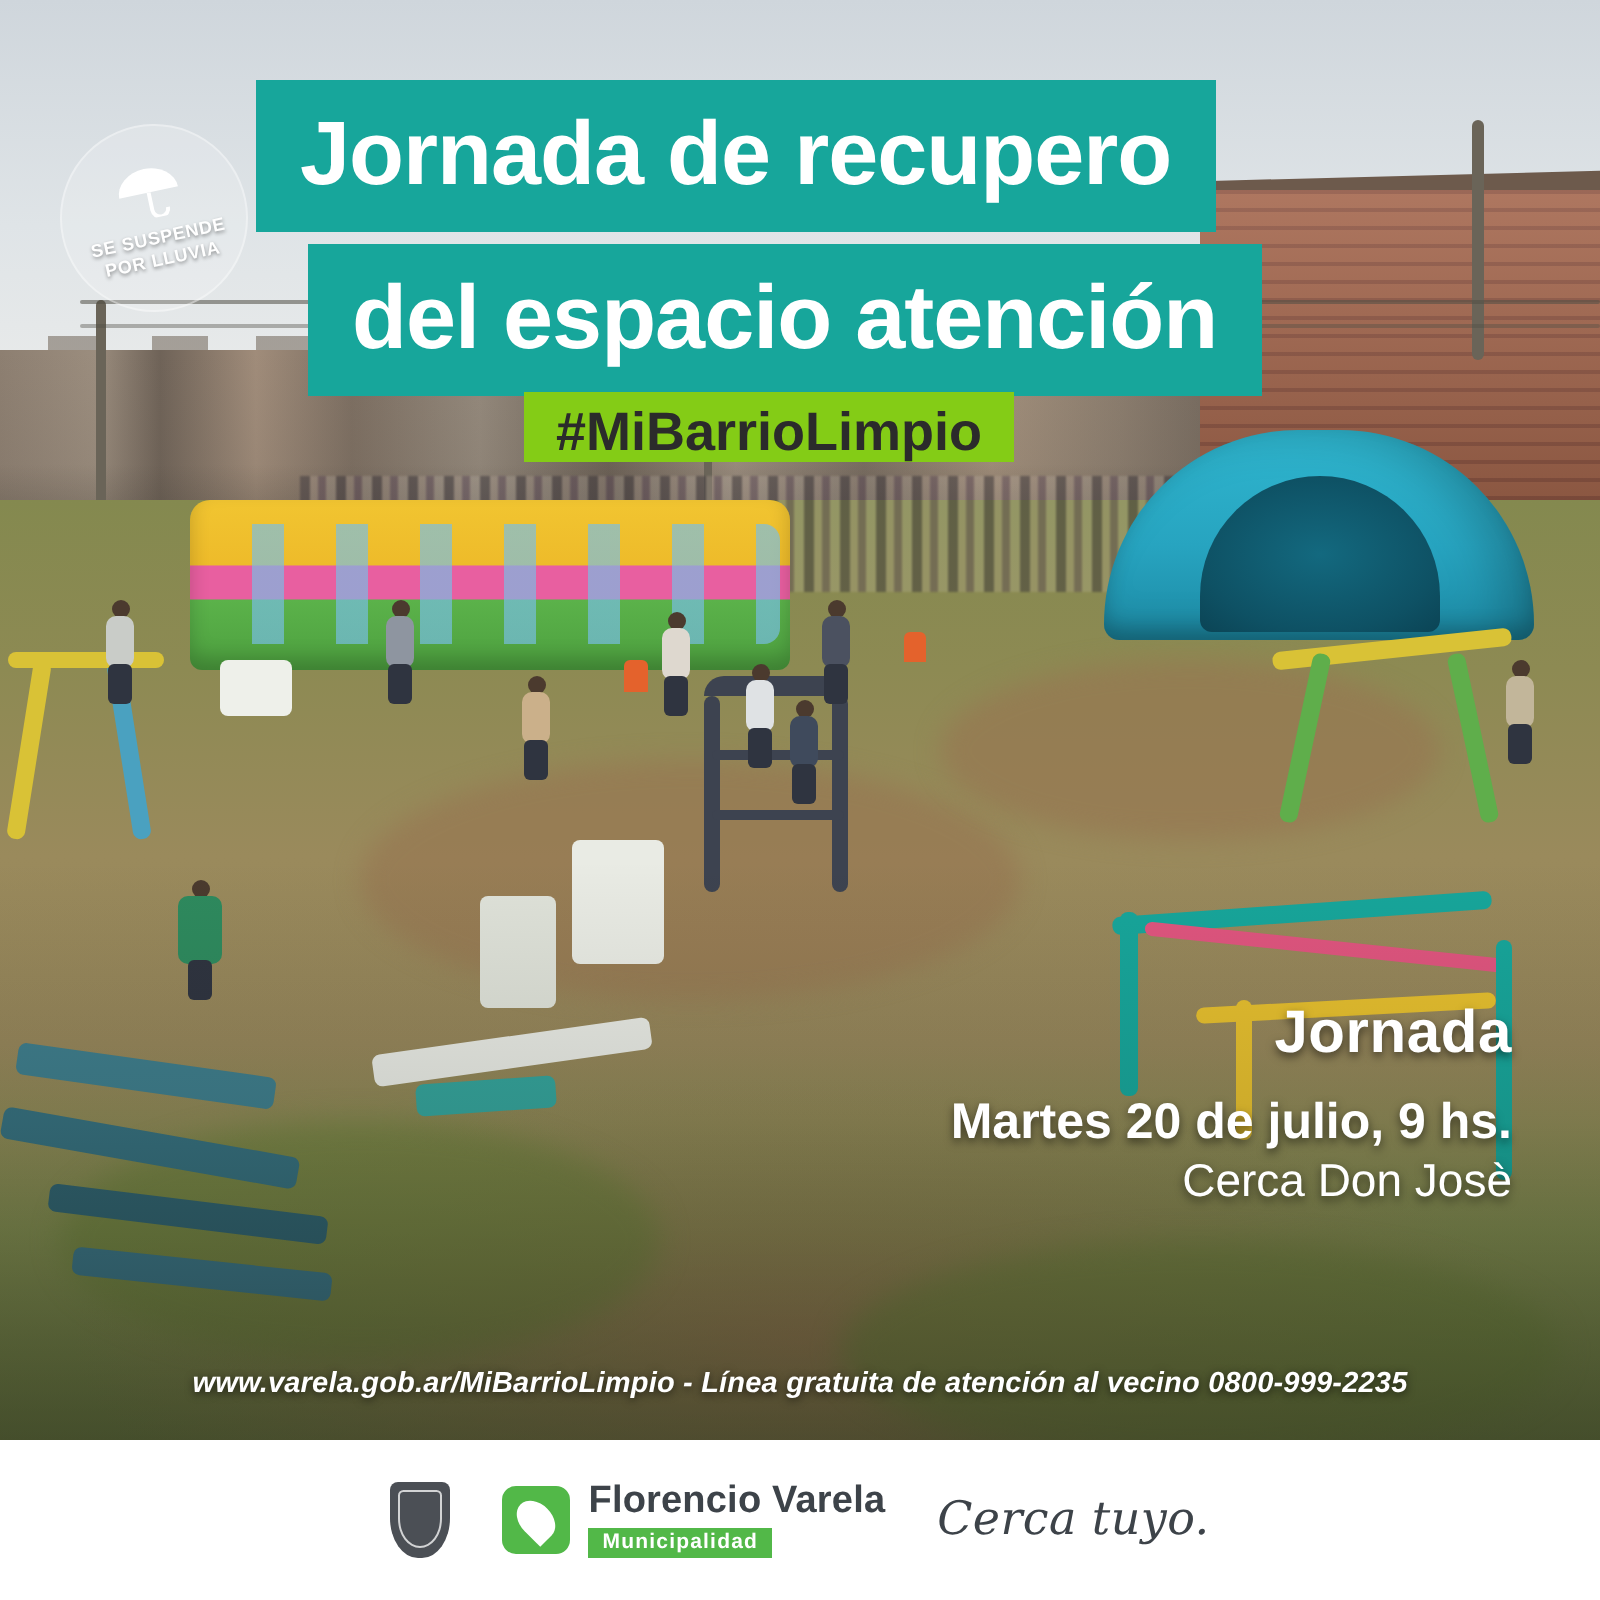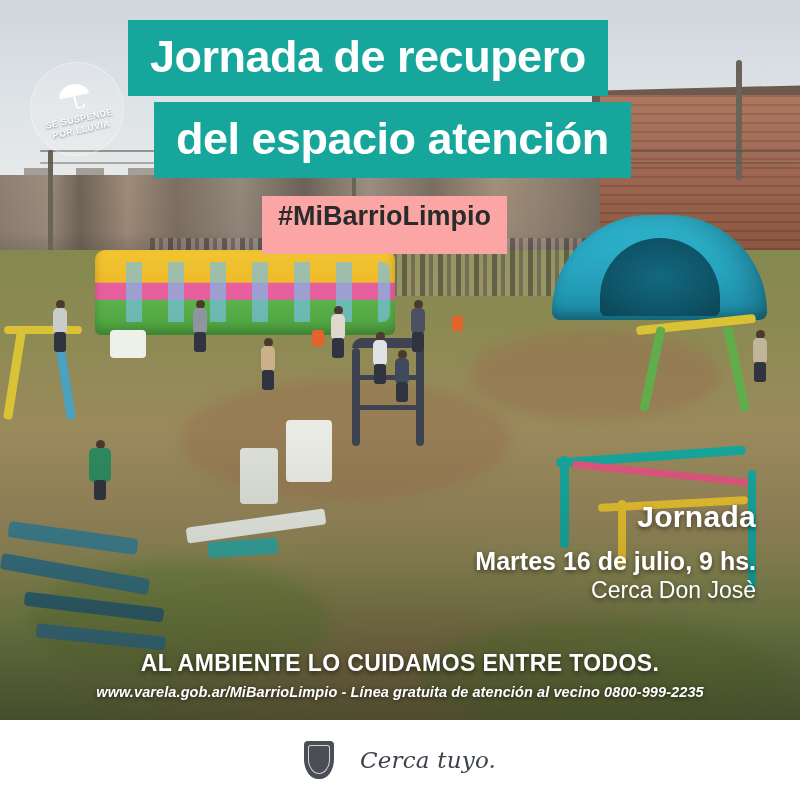--- a/index.html
+++ b/index.html
@@ -183,46 +183,46 @@
   .rain-badge .t1, .rain-badge .t2 {
     font-size: 9px;
     font-weight: bold;
     letter-spacing: .4px;
     line-height: 11px;
     text-shadow: 0 1px 2px rgba(0,0,0,.4);
   }
 
   .title-block {
     position: absolute;
-    left: 128px; top: 20px;
+    left: 128px; top: 40px;
     display: flex;
     flex-direction: column;
     align-items: flex-start;
   }
   .title-line {
     background: #17a69b;
     color: #ffffff;
     font-weight: bold;
     font-size: 45px;
     line-height: 52px;
     padding: 11px 22px 13px 22px;
     letter-spacing: -0.5px;
     white-space: nowrap;
   }
   .title-line.second { margin-top: 6px; margin-left: 26px; }
 
   .hashtag {
     position: absolute;
     left: 262px; top: 196px;
-    background: #fca5a5;
+    background: #84cc16;
     color: #2b2b2b;
     font-weight: bold;
     font-size: 27px;
     line-height: 30px;
-    padding: 5px 16px 23px 16px;
+    padding: 5px 16px 0 16px;
     white-space: nowrap;
   }
 
   .info-block {
     position: absolute;
     right: 44px; top: 500px;
     text-align: right;
     color: #ffffff;
     text-shadow: 0 2px 5px rgba(0,0,0,.55);
   }
@@ -461,27 +461,33 @@
 
   <div class="title-block">
     <div class="title-line">Jornada de recupero</div>
     <div class="title-line second">del espacio atención</div>
   </div>
 
   <div class="hashtag">#MiBarrioLimpio</div>
 
   <div class="info-block">
     <div class="sumate">Jornada</div>
-    <div class="date-line">Martes 16 de julio, 9 hs.</div>
+    <div class="date-line">Martes 20 de julio, 9 hs.</div>
     <div class="addr-line">Cerca Don Josè</div>
   </div>
 
-  <div class="slogan">AL AMBIENTE LO CUIDAMOS ENTRE TODOS.</div>
   <div class="web-line">www.varela.gob.ar/MiBarrioLimpio  -  Línea gratuita de atención al vecino 0800-999-2235</div>
 
   <div class="footer">
     <div class="footer-inner">
       <div class="shield"></div>
+      <div class="muni">
+        <div class="muni-mark"></div>
+        <div class="muni-text">
+          <div class="muni-title">Florencio Varela</div>
+          <div class="muni-sub">Municipalidad</div>
+        </div>
+      </div>
       <div class="cerca">Cerca tuyo.</div>
     </div>
   </div>
 
 </div>
 
 </body></html>

